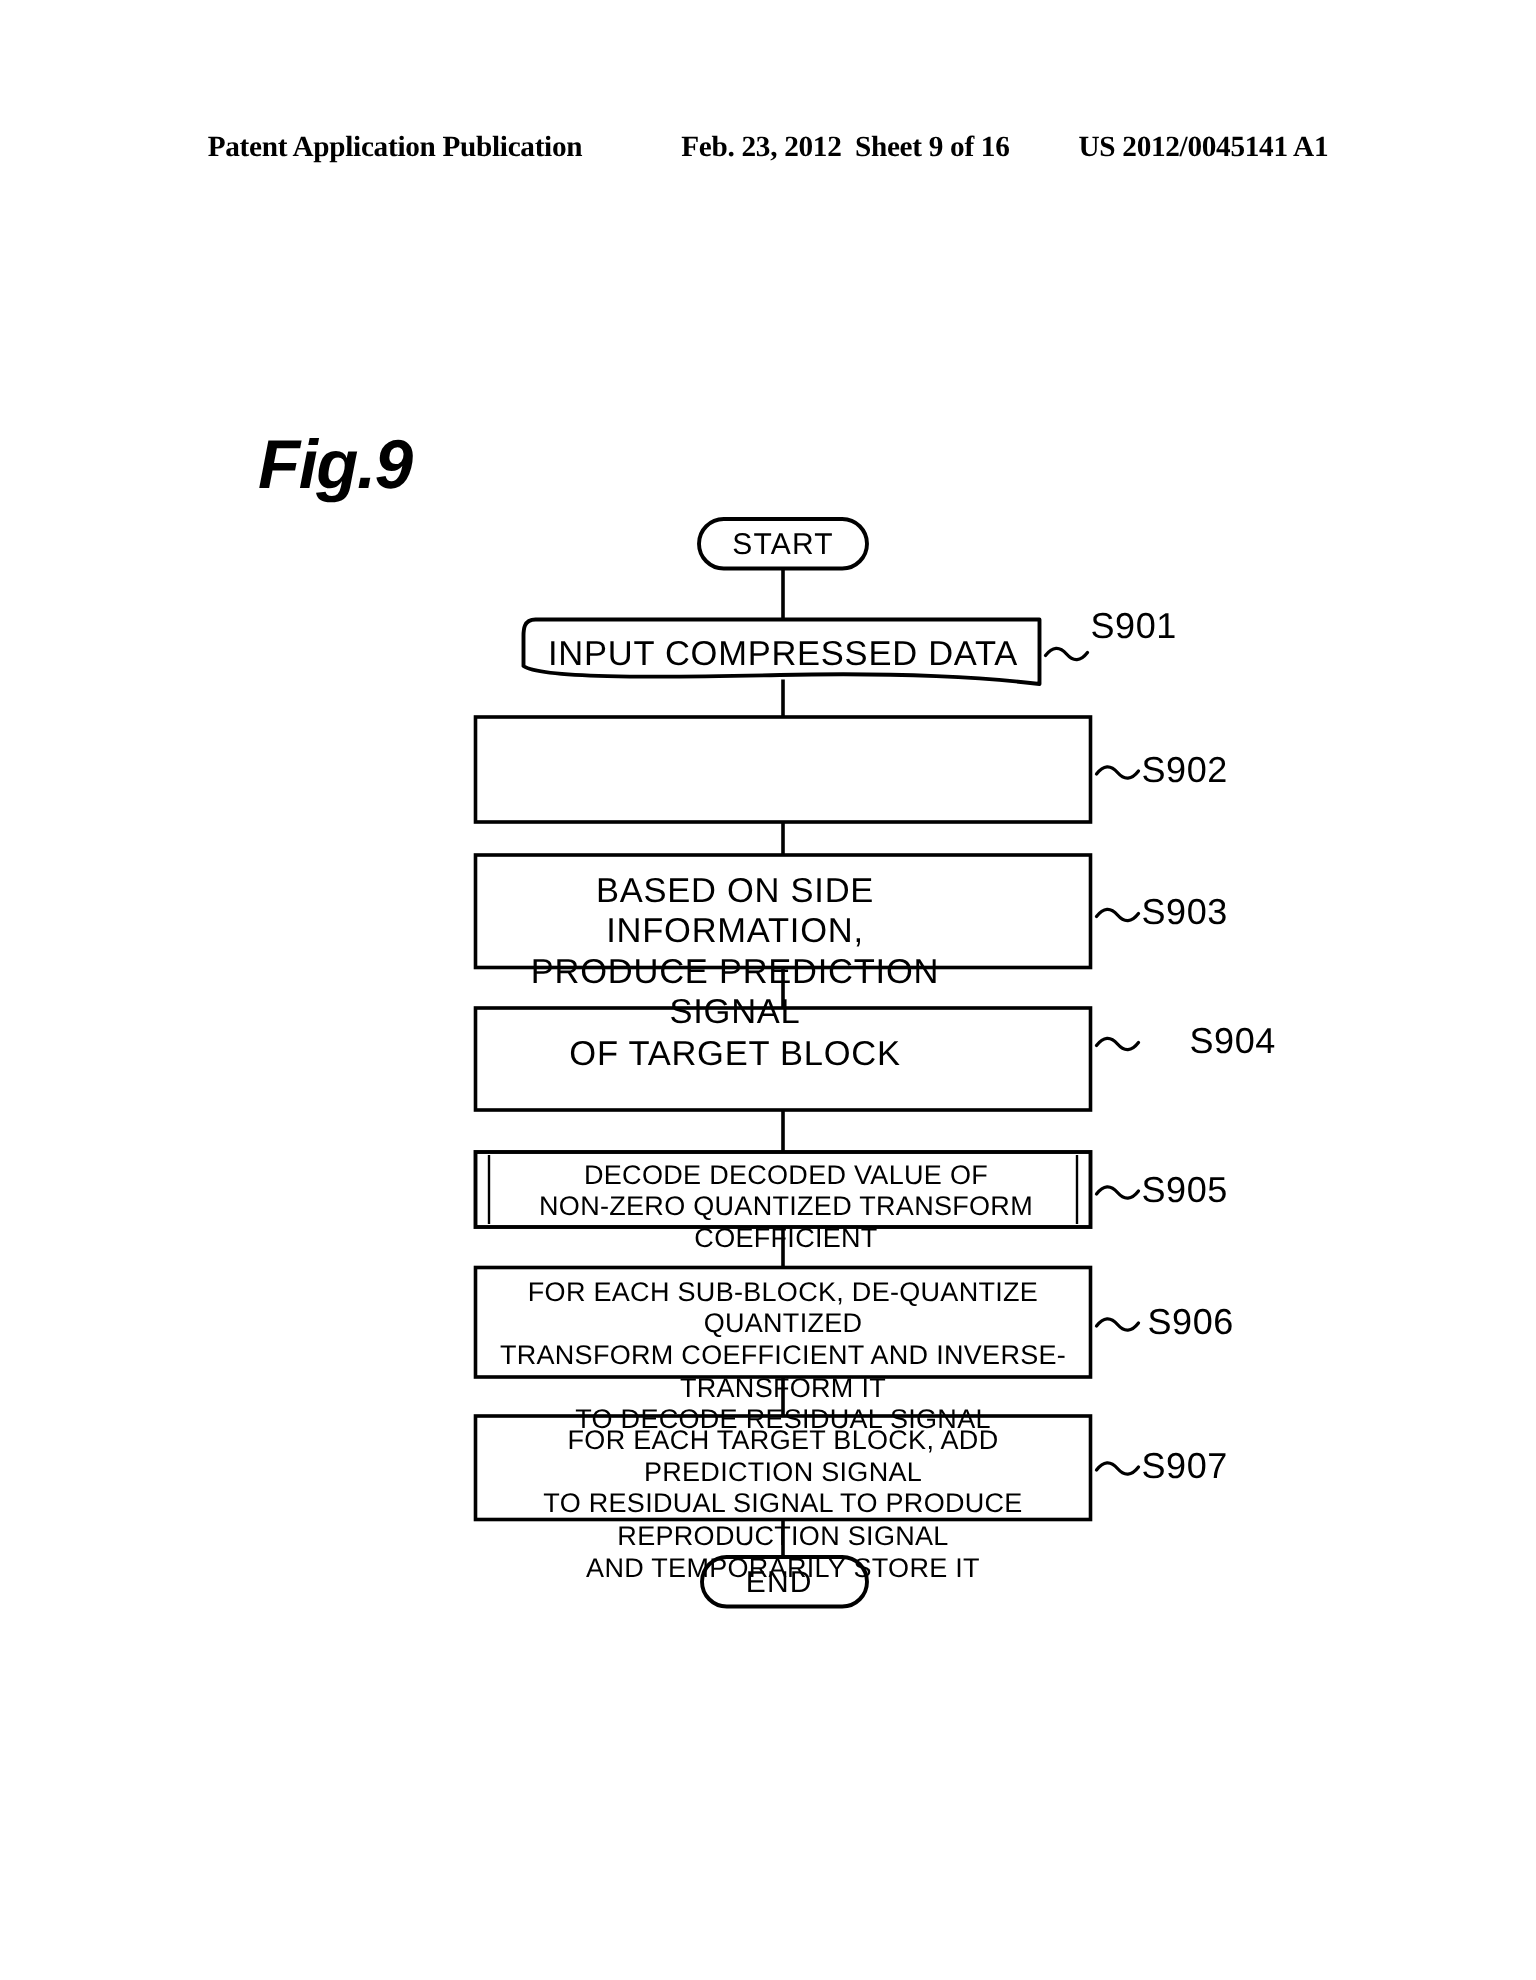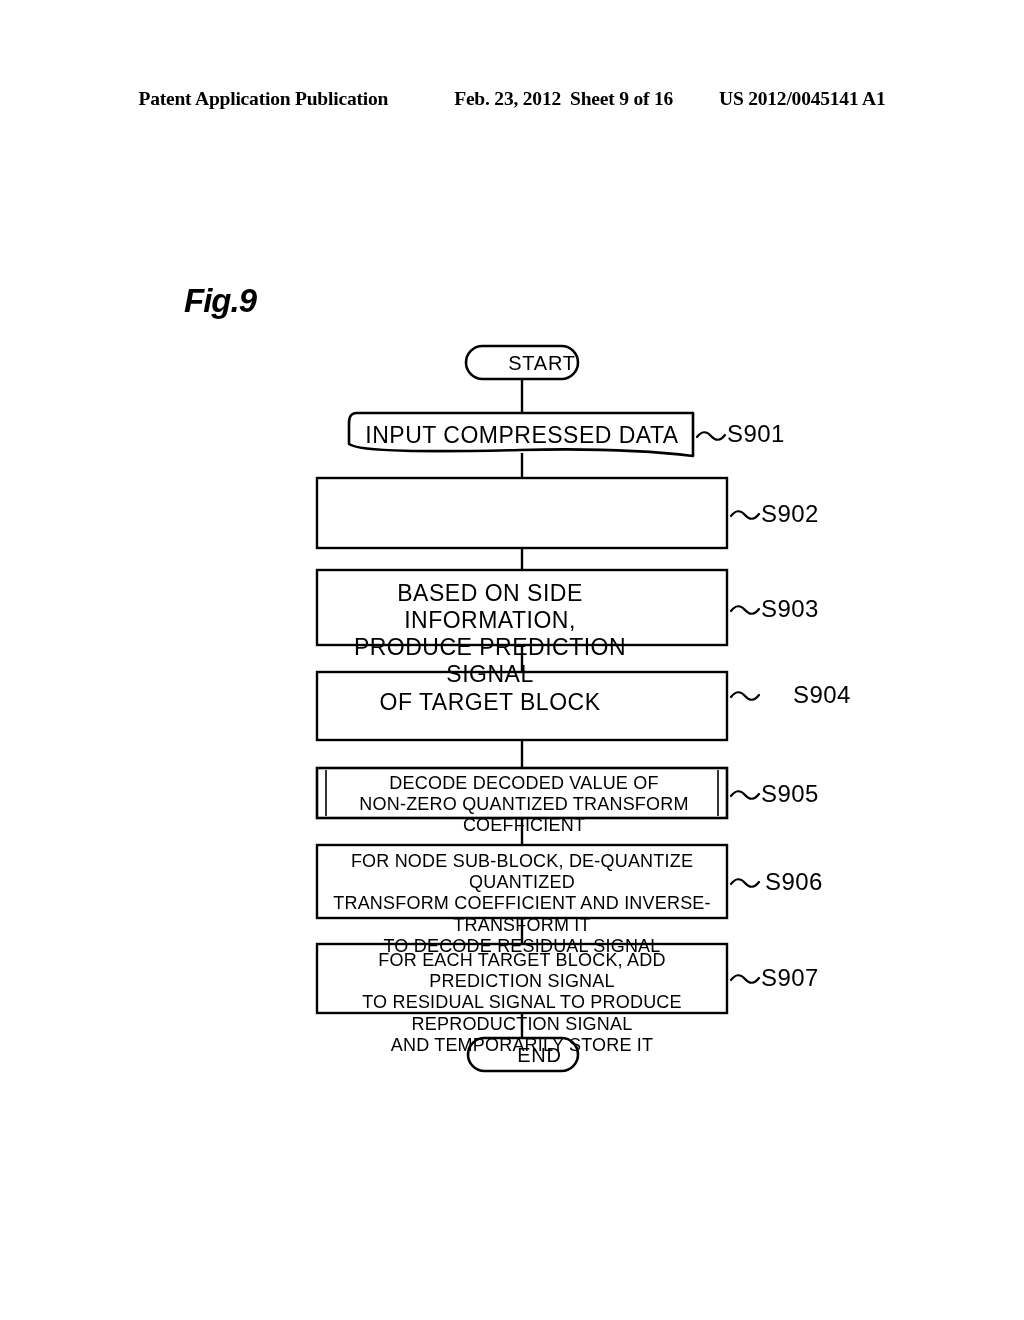--- a/index.html
+++ b/index.html
@@ -36,23 +36,22 @@
   #patent-header .hdr-sheet { margin-right: 46px; }
 
   
   #fig-label {
     position: absolute;
     left: 172px;
     top: 282px;
     font-family: "Liberation Sans", sans-serif;
     font-weight: bold;
     font-style: italic;
-    font-size: 33px;
+    font-size: 46px;
     letter-spacing: -1px;
-    margin-left: 12px;
   }
 
   
   #flowchart {
     position: absolute;
     left: 0;
     top: 0;
     width: 1024px;
     height: 1320px;
   }
@@ -69,21 +68,20 @@
     position: absolute;
     text-align: center;
     line-height: 1.18;
     white-space: pre-line;
     letter-spacing: 0.1px;
     pointer-events: none;
   }
   .terminal-text {
     font-size: 20px;
     letter-spacing: 0.8px;
-    padding-left: 20px;
   }
   .step-text-lg {
     font-size: 23px;
     letter-spacing: 0.5px;
   }
   .step-text-md {
     font-size: 18px;
     letter-spacing: 0.2px;
   }
   .step-text-sm {
@@ -176,31 +174,31 @@
 
 
   <div class="node-text step-text-lg" style="left:320px; top:580px; width:340px;">BASED ON SIDE INFORMATION,
 PRODUCE PREDICTION SIGNAL
 OF TARGET BLOCK</div>
 
 
   <div class="node-text step-text-md" style="left:328px; top:773px; width:392px;">DECODE DECODED VALUE OF
 NON-ZERO QUANTIZED TRANSFORM COEFFICIENT</div>
 
-  <div class="node-text step-text-md" style="left:320px; top:851px; width:404px;">FOR NODE SUB-BLOCK, DE-QUANTIZE QUANTIZED
+  <div class="node-text step-text-md" style="left:320px; top:851px; width:404px;">FOR EACH SUB-BLOCK, DE-QUANTIZE QUANTIZED
 TRANSFORM COEFFICIENT AND INVERSE-TRANSFORM IT
 TO DECODE RESIDUAL SIGNAL</div>
 
   <div class="node-text step-text-md" style="left:320px; top:950px; width:404px;">FOR EACH TARGET BLOCK, ADD PREDICTION SIGNAL
 TO RESIDUAL SIGNAL TO PRODUCE REPRODUCTION SIGNAL
 AND TEMPORARILY STORE IT</div>
 
   <div class="node-text terminal-text" style="left:468px; top:1044px; width:103px;">END</div>
 
-  <div class="step-label" style="left:727px; top:420px;">S901</div>
+  <div class="step-label" style="left:727px; top:404px;">S901</div>
   <div class="step-label" style="left:761px; top:500px;">S902</div>
   <div class="step-label" style="left:761px; top:595px;text-align:right;">S903</div>
   <div class="step-label" style="left:793px; top:681px;">S904</div>
   <div class="step-label" style="left:761px; top:780px;">S905</div>
   <div class="step-label" style="left:765px; top:868px;">S906</div>
   <div class="step-label" style="left:761px; top:964px;">S907</div>
 
 </div>
 
 </body></html>

